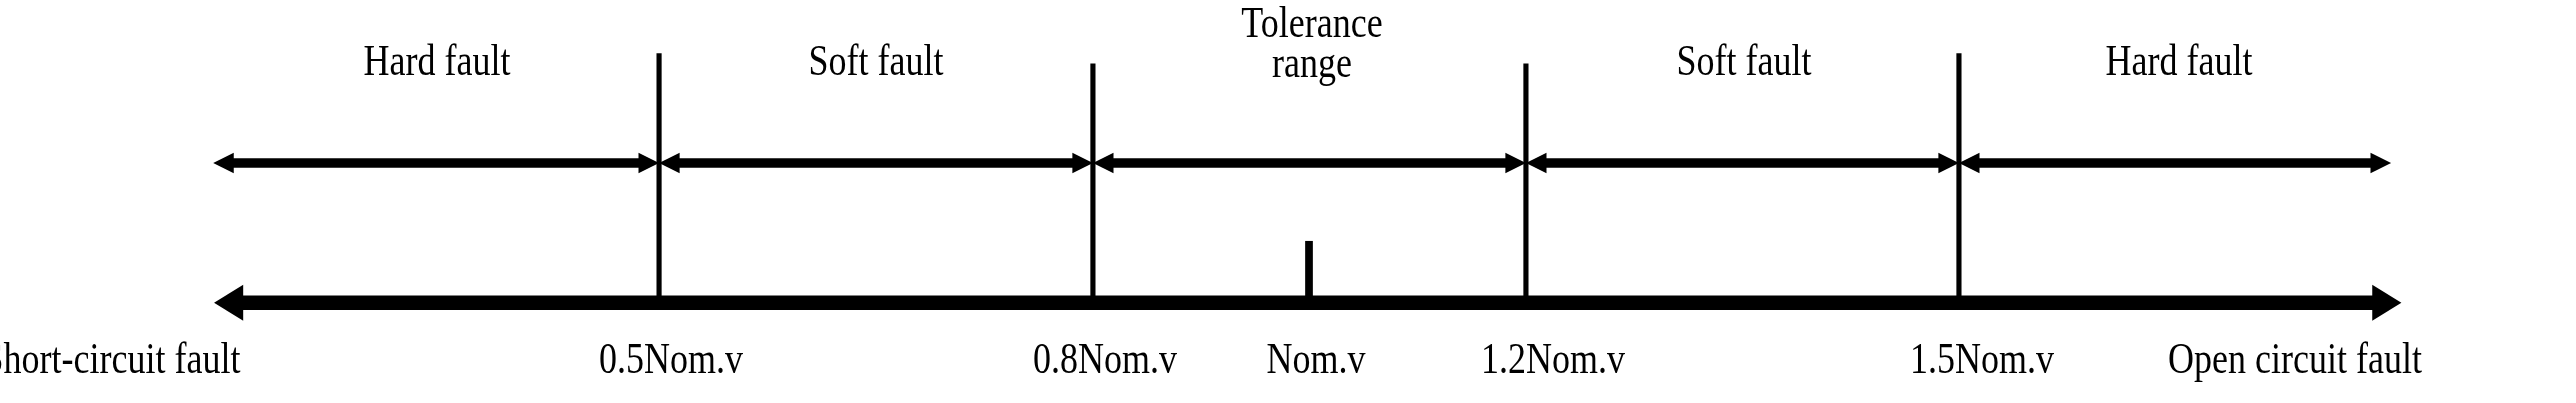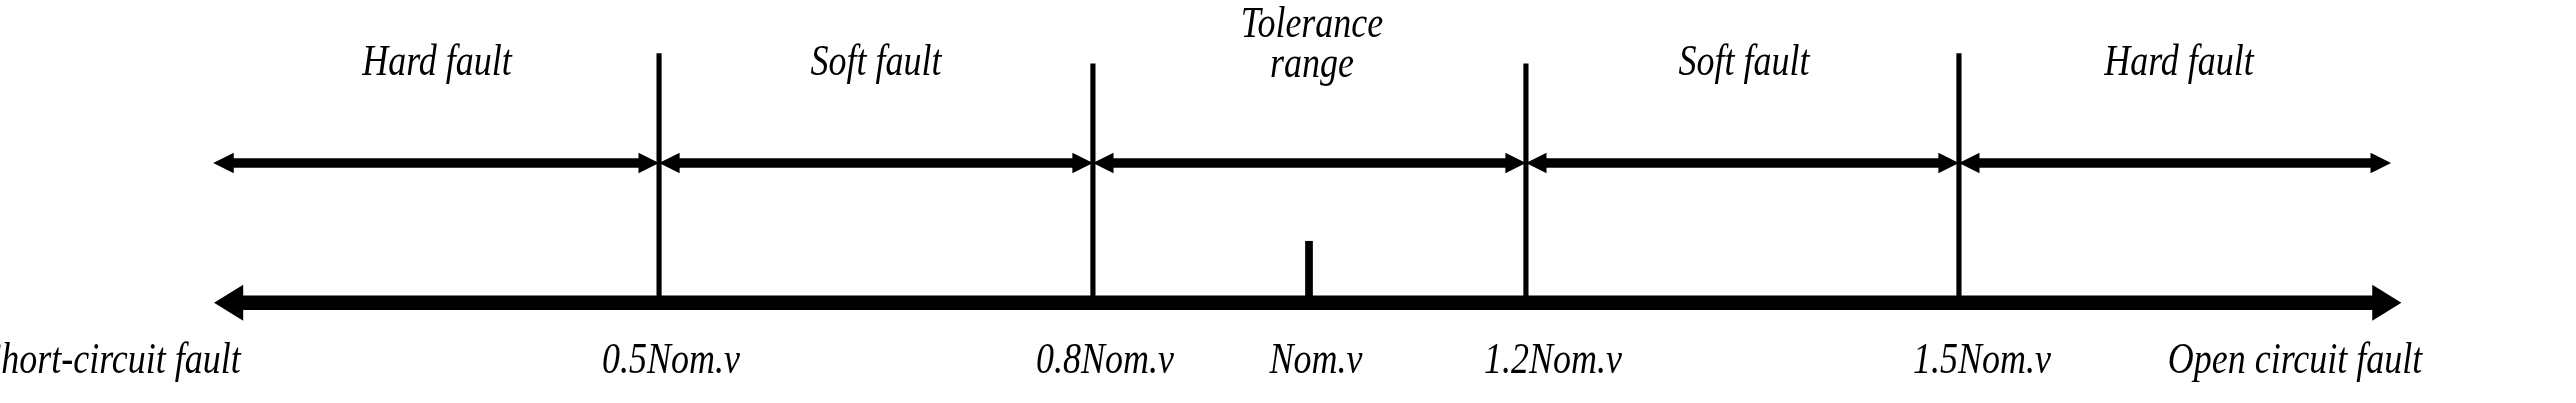--- a/index.html
+++ b/index.html
@@ -8,21 +8,20 @@
     background: #ffffff;
   }
   #page {
     position: relative;
     width: 2575px;
     height: 403px;
     background: #ffffff;
     overflow: hidden;
     font-family: "Liberation Serif", "DejaVu Serif", serif;
     color: #000000;
-    font-style: italic;
   }
   #diagram-svg {
     position: absolute;
     left: 0;
     top: 0;
     width: 2576px;
     height: 403px;
   }
   .label {
     position: absolute;

